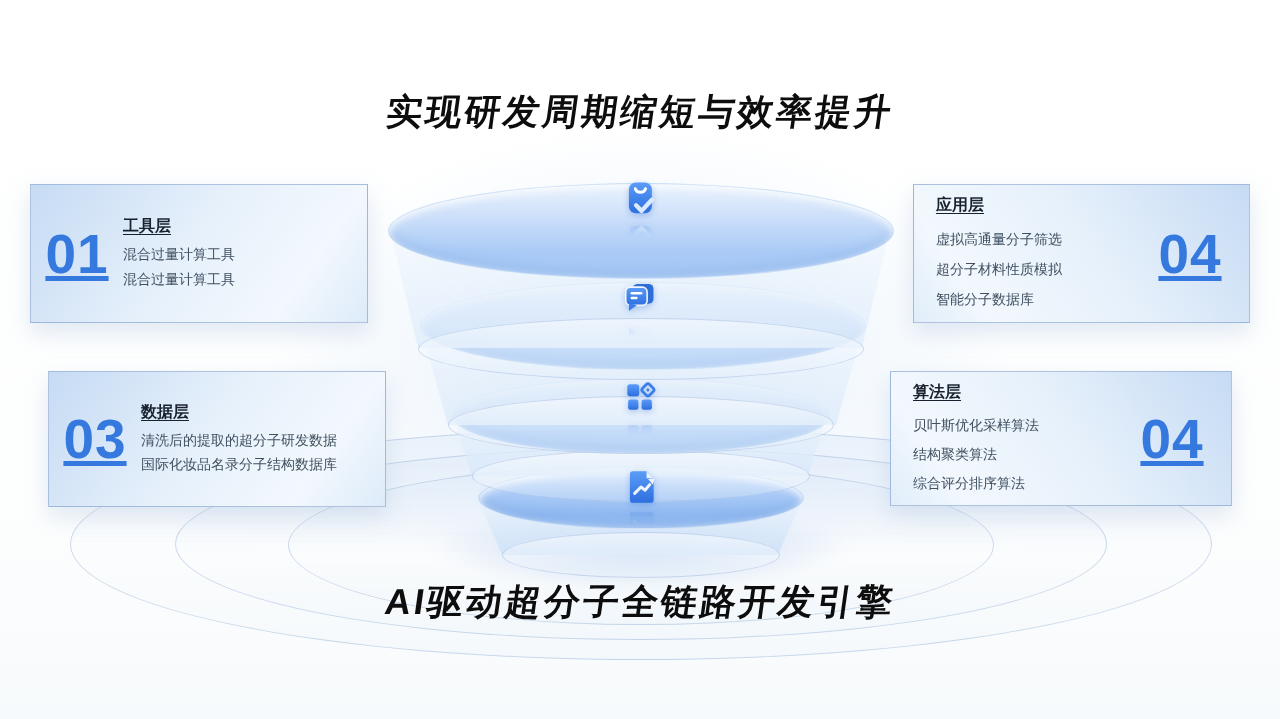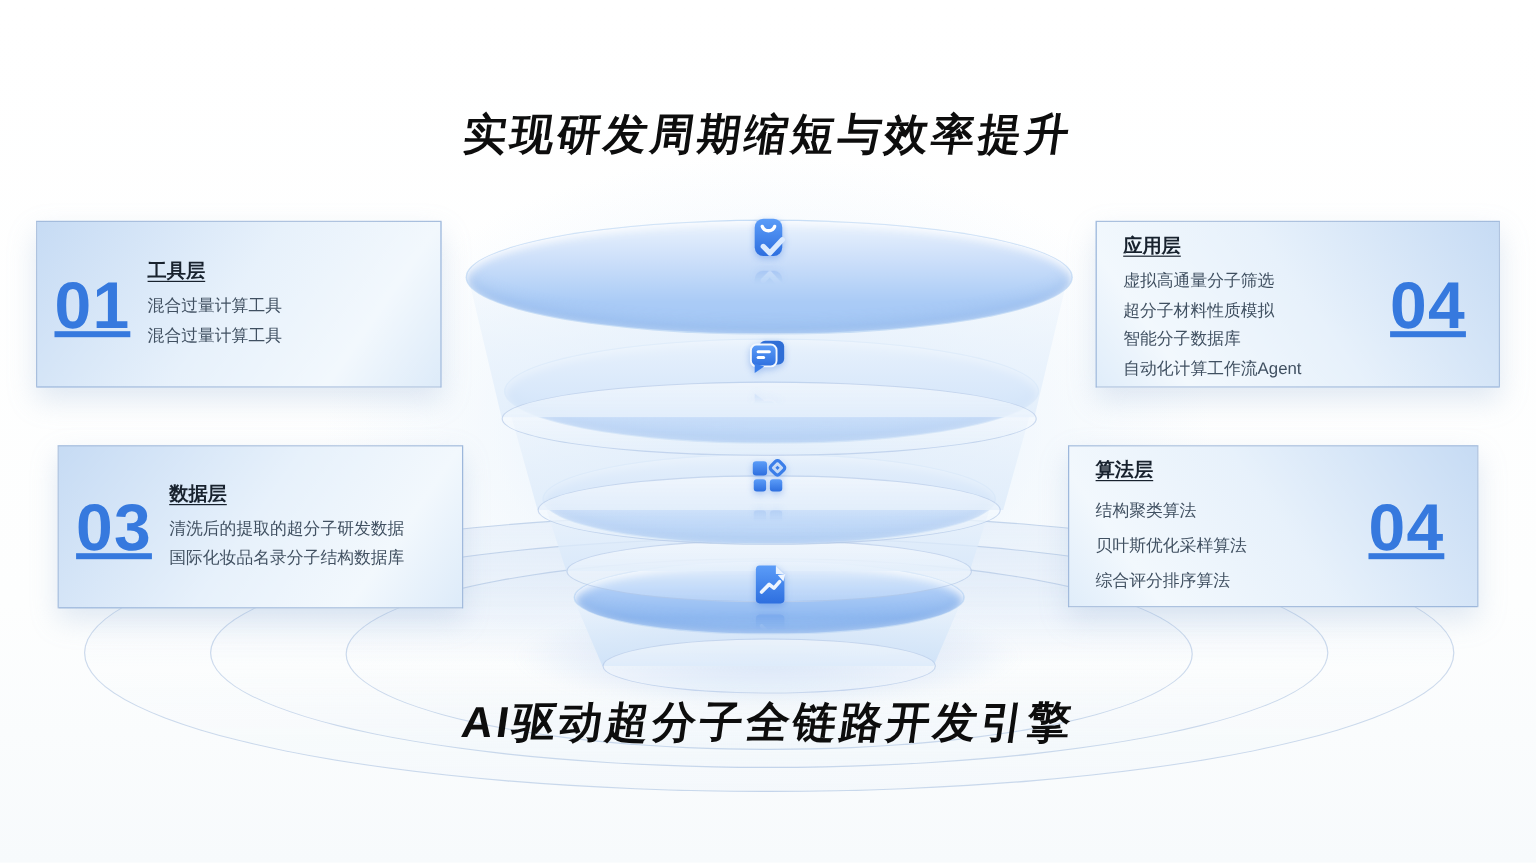--- a/index.html
+++ b/index.html
@@ -166,38 +166,37 @@
     </div>
   </div>
 
   <div class="card c2 right">
     <div class="num">04</div>
     <div class="body">
       <div class="card-title">应用层</div>
       <div class="card-item">虚拟高通量分子筛选</div>
       <div class="card-item">超分子材料性质模拟</div>
       <div class="card-item">智能分子数据库</div>
-      <div class="card-item">自动化计算工作流Agent</div>
     </div>
   </div>
 
   <div class="card c3">
     <div class="num">03</div>
     <div class="body">
       <div class="card-title">数据层</div>
       <div class="card-item">清洗后的提取的超分子研发数据</div>
       <div class="card-item">国际化妆品名录分子结构数据库</div>
     </div>
   </div>
 
   <div class="card c4 right">
     <div class="num">04</div>
     <div class="body">
       <div class="card-title">算法层</div>
+      <div class="card-item">贝叶斯优化采样算法</div>
       <div class="card-item">结构聚类算法</div>
-      <div class="card-item">贝叶斯优化采样算法</div>
       <div class="card-item">综合评分排序算法</div>
     </div>
   </div>
 
   <div class="big-title bottom">AI驱动超分子全链路开发引擎</div>
 
 </div>
 
 </body></html>

